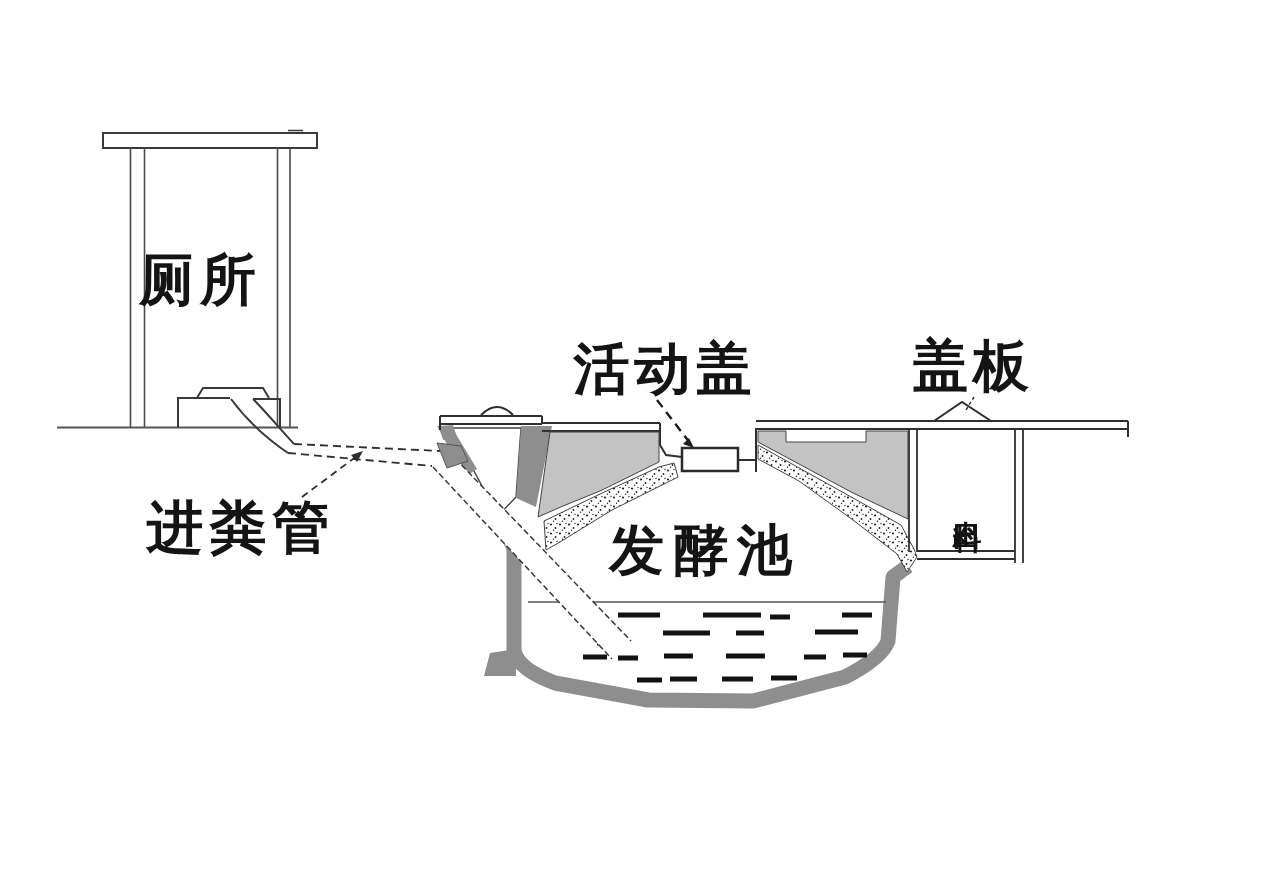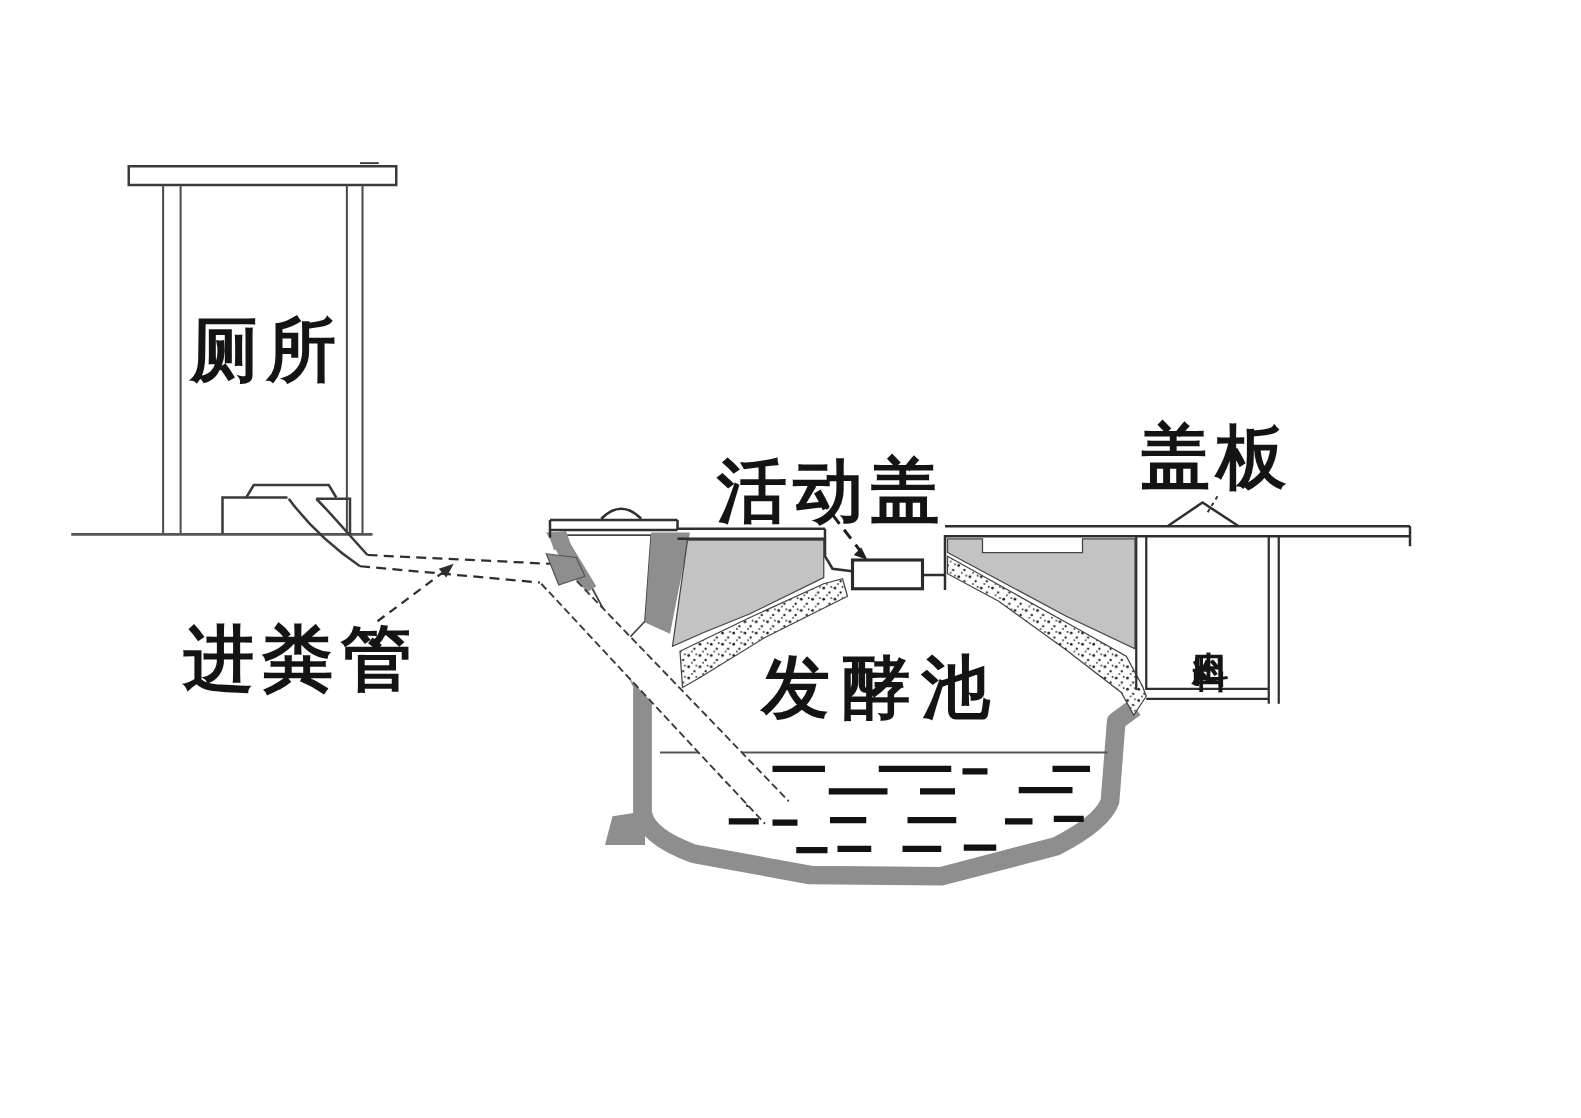--- a/index.html
+++ b/index.html
@@ -12,23 +12,23 @@
   }
   #drawing{position:absolute;left:0;top:0;}
   .lbl{
     position:absolute;
     transform:translate(-50%,-50%);
     color:#141414;
     font-weight:bold;
     white-space:nowrap;
     user-select:none;
   }
-  .lbl-toilet       {left:213px;top:281px;font-size:56px;letter-spacing:5px;}
+  .lbl-toilet       {left:200px;top:281px;font-size:56px;letter-spacing:5px;}
   .lbl-inlet-pipe   {left:241px;top:528px;font-size:57px;letter-spacing:6px;text-align:center;}
-  .lbl-movable-cover{left:665px;top:370px;font-size:56px;letter-spacing:5px;margin-top:24px;}
+  .lbl-movable-cover{left:665px;top:370px;font-size:56px;letter-spacing:5px;}
   .lbl-cover-plate  {left:973px;top:367px;font-size:56px;letter-spacing:5px;}
   .lbl-fermentation {left:705px;top:551px;font-size:55px;letter-spacing:9px;}
   .lbl-outlet{
     left:967px;top:502px;
     font-size:29px;font-weight:bold;
     writing-mode:vertical-rl;text-orientation:upright;
     letter-spacing:3px;line-height:1.0;
   }
 </style>
 </head>

